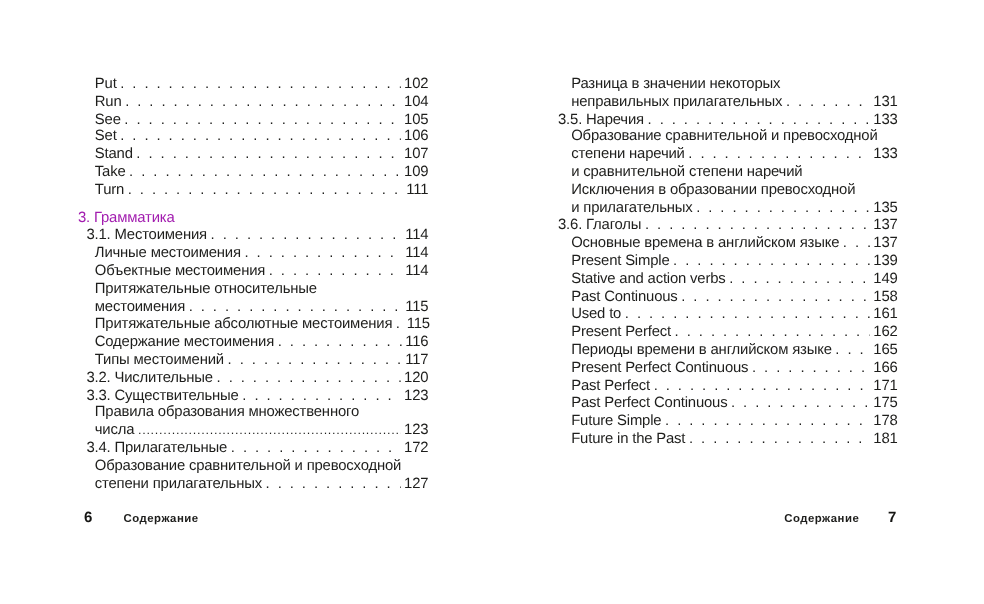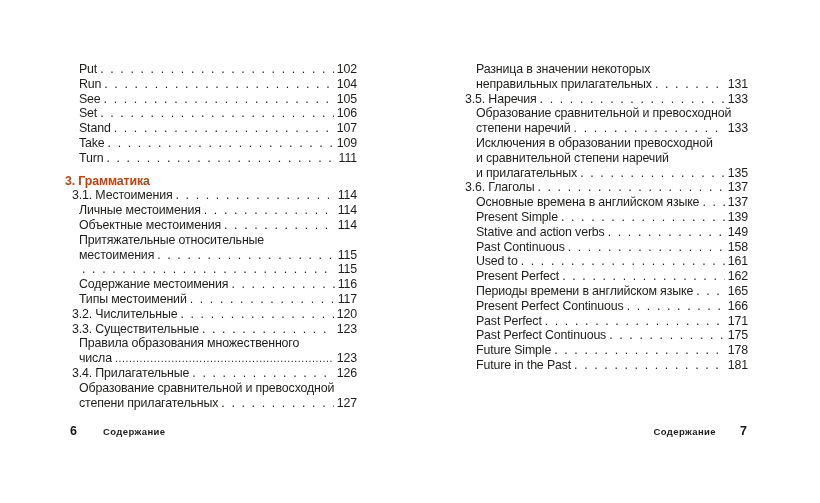--- a/index.html
+++ b/index.html
@@ -26,21 +26,21 @@
   .row {
     display: flex;
     align-items: baseline;
     height: 14.8px;
     line-height: 14.8px;
     font-size: 12.4px;
     letter-spacing: -0.15px;
     white-space: nowrap;
   }
   .row.gap { margin-top: 8px; }
-  .row.bold .label { font-weight: 700; color: #c2410c; }
+  .row.bold .label { font-weight: 400; color: #a21caf; }
 
   .pl .lvl0 { padding-left: 0; }
   .pl .lvl1 { padding-left: 7px; align-items: flex-end; }
   .pl .lvl2 { padding-left: 14px; }
   .pr .lvl1 { padding-left: 0; }
   .pr .lvl2 { padding-left: 11px; }
 
   .label { flex: 0 0 auto; }
 
   .leader {
@@ -145,20 +145,21 @@
       </div>
       <div class="row lvl2">
         <span class="label">Притяжательные относительные</span>
       </div>
       <div class="row lvl2">
         <span class="label">местоимения</span>
         <span class="leader"></span>
         <span class="pagenum">115</span>
       </div>
       <div class="row lvl2">
+        <span class="label">Притяжательные абсолютные местоимения</span>
         <span class="leader"></span>
         <span class="pagenum">115</span>
       </div>
       <div class="row lvl2">
         <span class="label">Содержание местоимения</span>
         <span class="leader"></span>
         <span class="pagenum">116</span>
       </div>
       <div class="row lvl2">
         <span class="label">Типы местоимений</span>
@@ -179,21 +180,21 @@
         <span class="label">Правила образования множественного</span>
       </div>
       <div class="row lvl2">
         <span class="label">числа</span>
         <span class="leader dense"></span>
         <span class="pagenum">123</span>
       </div>
       <div class="row lvl1">
         <span class="label">3.4. Прилагательные</span>
         <span class="leader"></span>
-        <span class="pagenum">126</span>
+        <span class="pagenum">172</span>
       </div>
       <div class="row lvl2">
         <span class="label">Образование сравнительной и превосходной</span>
       </div>
       <div class="row lvl2">
         <span class="label">степени прилагательных</span>
         <span class="leader"></span>
         <span class="pagenum">127</span>
       </div>
     </div>
@@ -214,24 +215,24 @@
       </div>
       <div class="row lvl2">
         <span class="label">Образование сравнительной и превосходной</span>
       </div>
       <div class="row lvl2">
         <span class="label">степени наречий</span>
         <span class="leader"></span>
         <span class="pagenum">133</span>
       </div>
       <div class="row lvl2">
+        <span class="label">и сравнительной степени наречий</span>
+      </div>
+      <div class="row lvl2">
         <span class="label">Исключения в образовании превосходной</span>
-      </div>
-      <div class="row lvl2">
-        <span class="label">и сравнительной степени наречий</span>
       </div>
       <div class="row lvl2">
         <span class="label">и прилагательных</span>
         <span class="leader"></span>
         <span class="pagenum">135</span>
       </div>
       <div class="row lvl1">
         <span class="label">3.6. Глаголы</span>
         <span class="leader"></span>
         <span class="pagenum">137</span>

